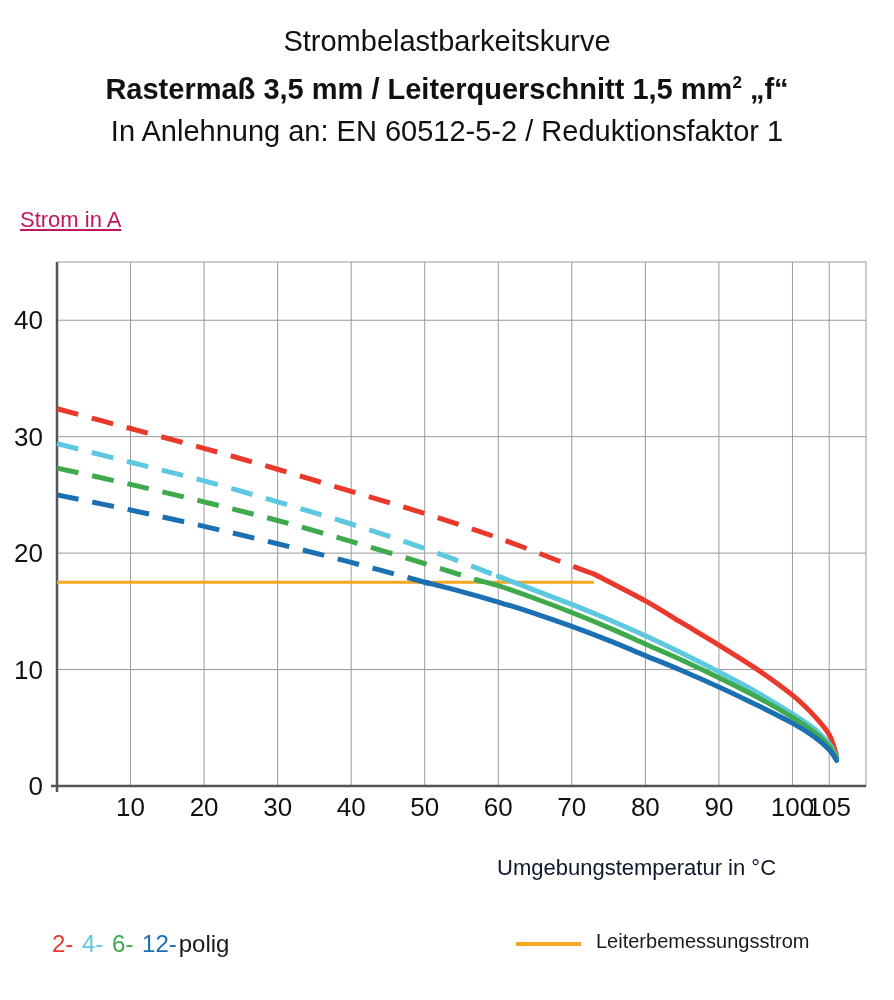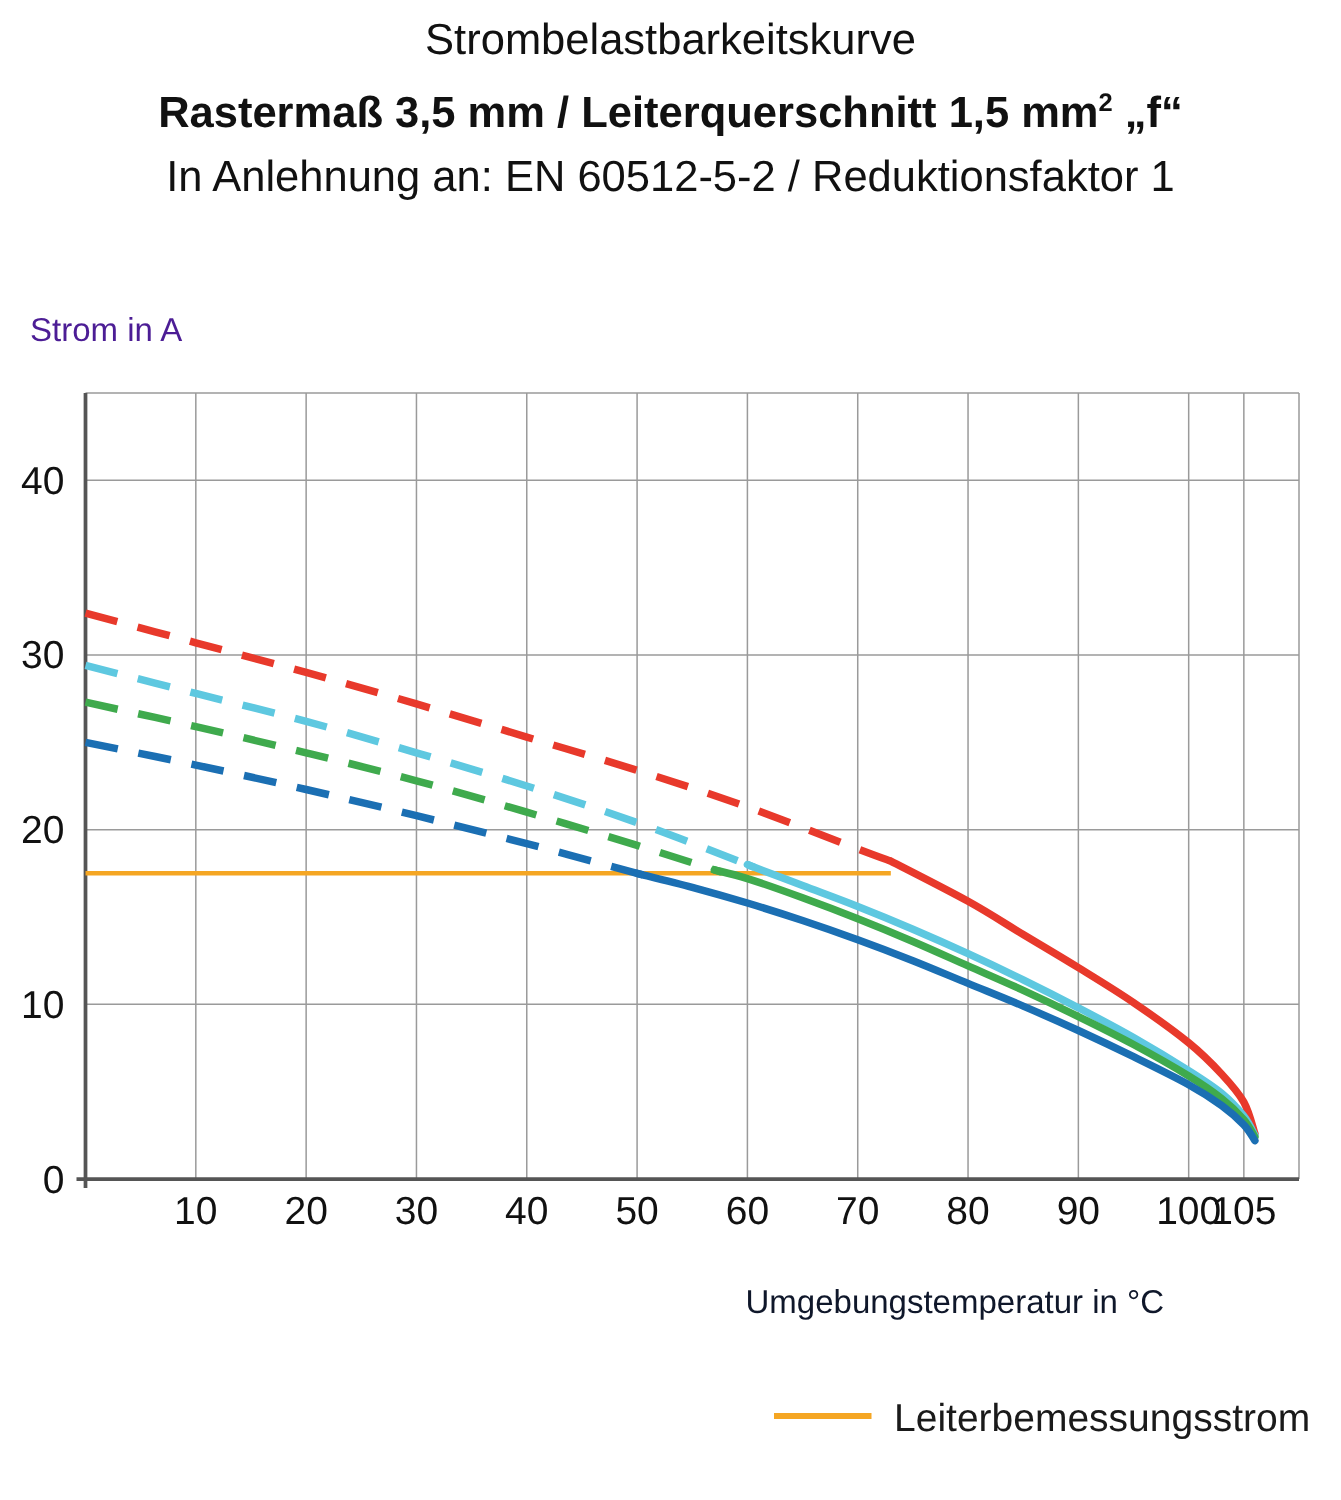--- a/index.html
+++ b/index.html
@@ -10,41 +10,42 @@
   body {
     width: 894px;
     height: 1000px;
     font-family: "Liberation Sans", sans-serif;
     color: #1a1a1a;
     position: relative;
     overflow: hidden;
   }
   .title-block {
     text-align: center;
-    padding-top: 6px;
+    padding-top: 20px;
   }
   .title-line {
     font-size: 29px;
     line-height: 42px;
     color: #111;
     white-space: nowrap;
   }
   .title-line.l1 { font-size: 29px; }
   .title-line.l2 { font-size: 29px; font-weight: bold; }
   .title-line.l3 { font-size: 29px; text-align: center; }
   sup.unit-sup {
     font-size: 17px;
     vertical-align: super;
   }
   .ylabel {
     position: absolute;
     left: 20px;
     top: 207px;
     font-size: 22px;
-    color: #4c1d95;
+    color: #be185d;
+    text-decoration: underline;
   }
   .xlabel {
     position: absolute;
     left: 497px;
     top: 855px;
     font-size: 22px;
     color: #0f172a;
   }
   
   #plot-wrap {
@@ -76,21 +77,21 @@
   .legend-series span { margin-right: 2px; }
   .lg-2 { color: #e8392b; }
   .lg-4 { color: #5ec8e0; }
   .lg-6 { color: #3faa4d; }
   .lg-12 { color: #1b6fb3; }
   .lg-polig { color: #1a1a1a; }
   .legend-current {
     position: absolute;
     left: 516px;
     top: 0;
-    font-size: 26px;
+    font-size: 20px;
     white-space: nowrap;
     color: #1a1a1a;
   }
   .legend-line {
     position: absolute;
     left: 516px;
     top: 12px;
     width: 65px;
     height: 4px;
     background: #f5a623;
@@ -159,15 +160,21 @@
       <path d="M 57.00 443.65 C 69.26 446.76, 106.03 456.07, 130.55 462.28 C 155.06 468.49, 179.58 474.32, 204.09 480.92 C 228.61 487.51, 253.12 494.69, 277.64 501.88 C 302.15 509.06, 326.67 516.24, 351.18 524.00 C 375.70 531.76, 400.21 539.72, 424.73 548.45 C 449.24 557.19, 486.02 571.74, 498.27 576.40 C 510.53 581.06, 498.27 576.40, 498.27 576.40" fill="none" stroke="#5ec8e0" stroke-width="5" stroke-dasharray="22 14" stroke-linecap="butt"></path>
       <path d="M 498.27 576.40 C 504.40 578.73, 522.79 585.72, 535.05 590.37 C 547.30 595.03, 559.56 599.49, 571.82 604.35 C 584.08 609.20, 596.33 614.24, 608.59 619.48 C 620.85 624.72, 633.11 630.16, 645.36 635.79 C 657.62 641.41, 669.88 647.24, 682.14 653.25 C 694.39 659.27, 706.65 665.48, 718.91 671.88 C 731.17 678.29, 743.42 684.69, 755.68 691.68 C 767.94 698.67, 782.65 707.59, 792.45 713.80 C 802.26 720.01, 808.39 723.90, 814.52 728.94 C 820.65 733.99, 825.55 739.42, 829.23 744.08 C 832.90 748.74, 835.36 754.75, 836.58 756.89" fill="none" stroke="#5ec8e0" stroke-width="5" stroke-linecap="round"></path>
       <path d="M 57.00 468.11 C 69.26 470.82, 106.03 478.78, 130.55 484.41 C 155.06 490.04, 179.58 495.86, 204.09 501.88 C 228.61 507.89, 253.12 513.91, 277.64 520.51 C 302.15 527.11, 326.67 534.29, 351.18 541.47 C 375.70 548.65, 403.89 557.19, 424.73 563.59 C 445.57 570.00, 467.63 577.18, 476.21 579.89 C 484.79 582.61, 476.21 579.89, 476.21 579.89" fill="none" stroke="#3faa4d" stroke-width="5" stroke-dasharray="22 14" stroke-linecap="butt"></path>
       <path d="M 476.21 579.89 C 479.89 580.86, 488.47 582.61, 498.27 585.72 C 508.08 588.82, 522.79 594.06, 535.05 598.52 C 547.30 602.99, 559.56 607.65, 571.82 612.50 C 584.08 617.35, 596.33 622.40, 608.59 627.64 C 620.85 632.88, 633.11 638.50, 645.36 643.94 C 657.62 649.37, 669.88 654.61, 682.14 660.24 C 694.39 665.87, 706.65 671.69, 718.91 677.71 C 731.17 683.72, 743.42 689.74, 755.68 696.34 C 767.94 702.94, 782.65 711.28, 792.45 717.30 C 802.26 723.31, 808.39 727.58, 814.52 732.44 C 820.65 737.29, 825.55 742.14, 829.23 746.41 C 832.90 750.68, 835.36 756.11, 836.58 758.05" fill="none" stroke="#3faa4d" stroke-width="5" stroke-linecap="round"></path>
       <path d="M 57.00 494.89 C 69.26 497.41, 106.03 504.79, 130.55 510.03 C 155.06 515.27, 179.58 520.70, 204.09 526.33 C 228.61 531.96, 253.12 537.78, 277.64 543.80 C 302.15 549.81, 326.67 556.02, 351.18 562.43 C 375.70 568.83, 412.47 578.92, 424.73 582.22 C 436.98 585.52, 424.73 582.22, 424.73 582.22" fill="none" stroke="#1b6fb3" stroke-width="5" stroke-dasharray="22 14" stroke-linecap="butt"></path>
       <path d="M 424.73 582.22 C 430.86 583.77, 449.24 588.24, 461.50 591.54 C 473.76 594.84, 486.02 598.33, 498.27 602.02 C 510.53 605.71, 522.79 609.59, 535.05 613.66 C 547.30 617.74, 559.56 622.01, 571.82 626.47 C 584.08 630.93, 596.33 635.59, 608.59 640.44 C 620.85 645.30, 633.11 650.54, 645.36 655.58 C 657.62 660.63, 669.88 665.48, 682.14 670.72 C 694.39 675.96, 706.65 681.39, 718.91 687.02 C 731.17 692.65, 743.42 698.47, 755.68 704.49 C 767.94 710.51, 782.65 717.69, 792.45 723.12 C 802.26 728.55, 808.39 732.63, 814.52 737.09 C 820.65 741.56, 825.55 746.02, 829.23 749.90 C 832.90 753.78, 835.36 758.64, 836.58 760.38" fill="none" stroke="#1b6fb3" stroke-width="5" stroke-linecap="round"></path>
     </svg>
 </div>
 
 <div class="legend">
+  <div class="legend-series">
+    <span class="lg-2">2-</span>
+    <span class="lg-4">4-</span>
+    <span class="lg-6">6-</span>
+    <span class="lg-12">12-</span><span class="lg-polig">polig</span>
+  </div>
   <div class="legend-line"></div>
   <div class="legend-current"><span class="legend-current-label">Leiterbemessungsstrom</span></div>
 </div>
 
 </body></html>

